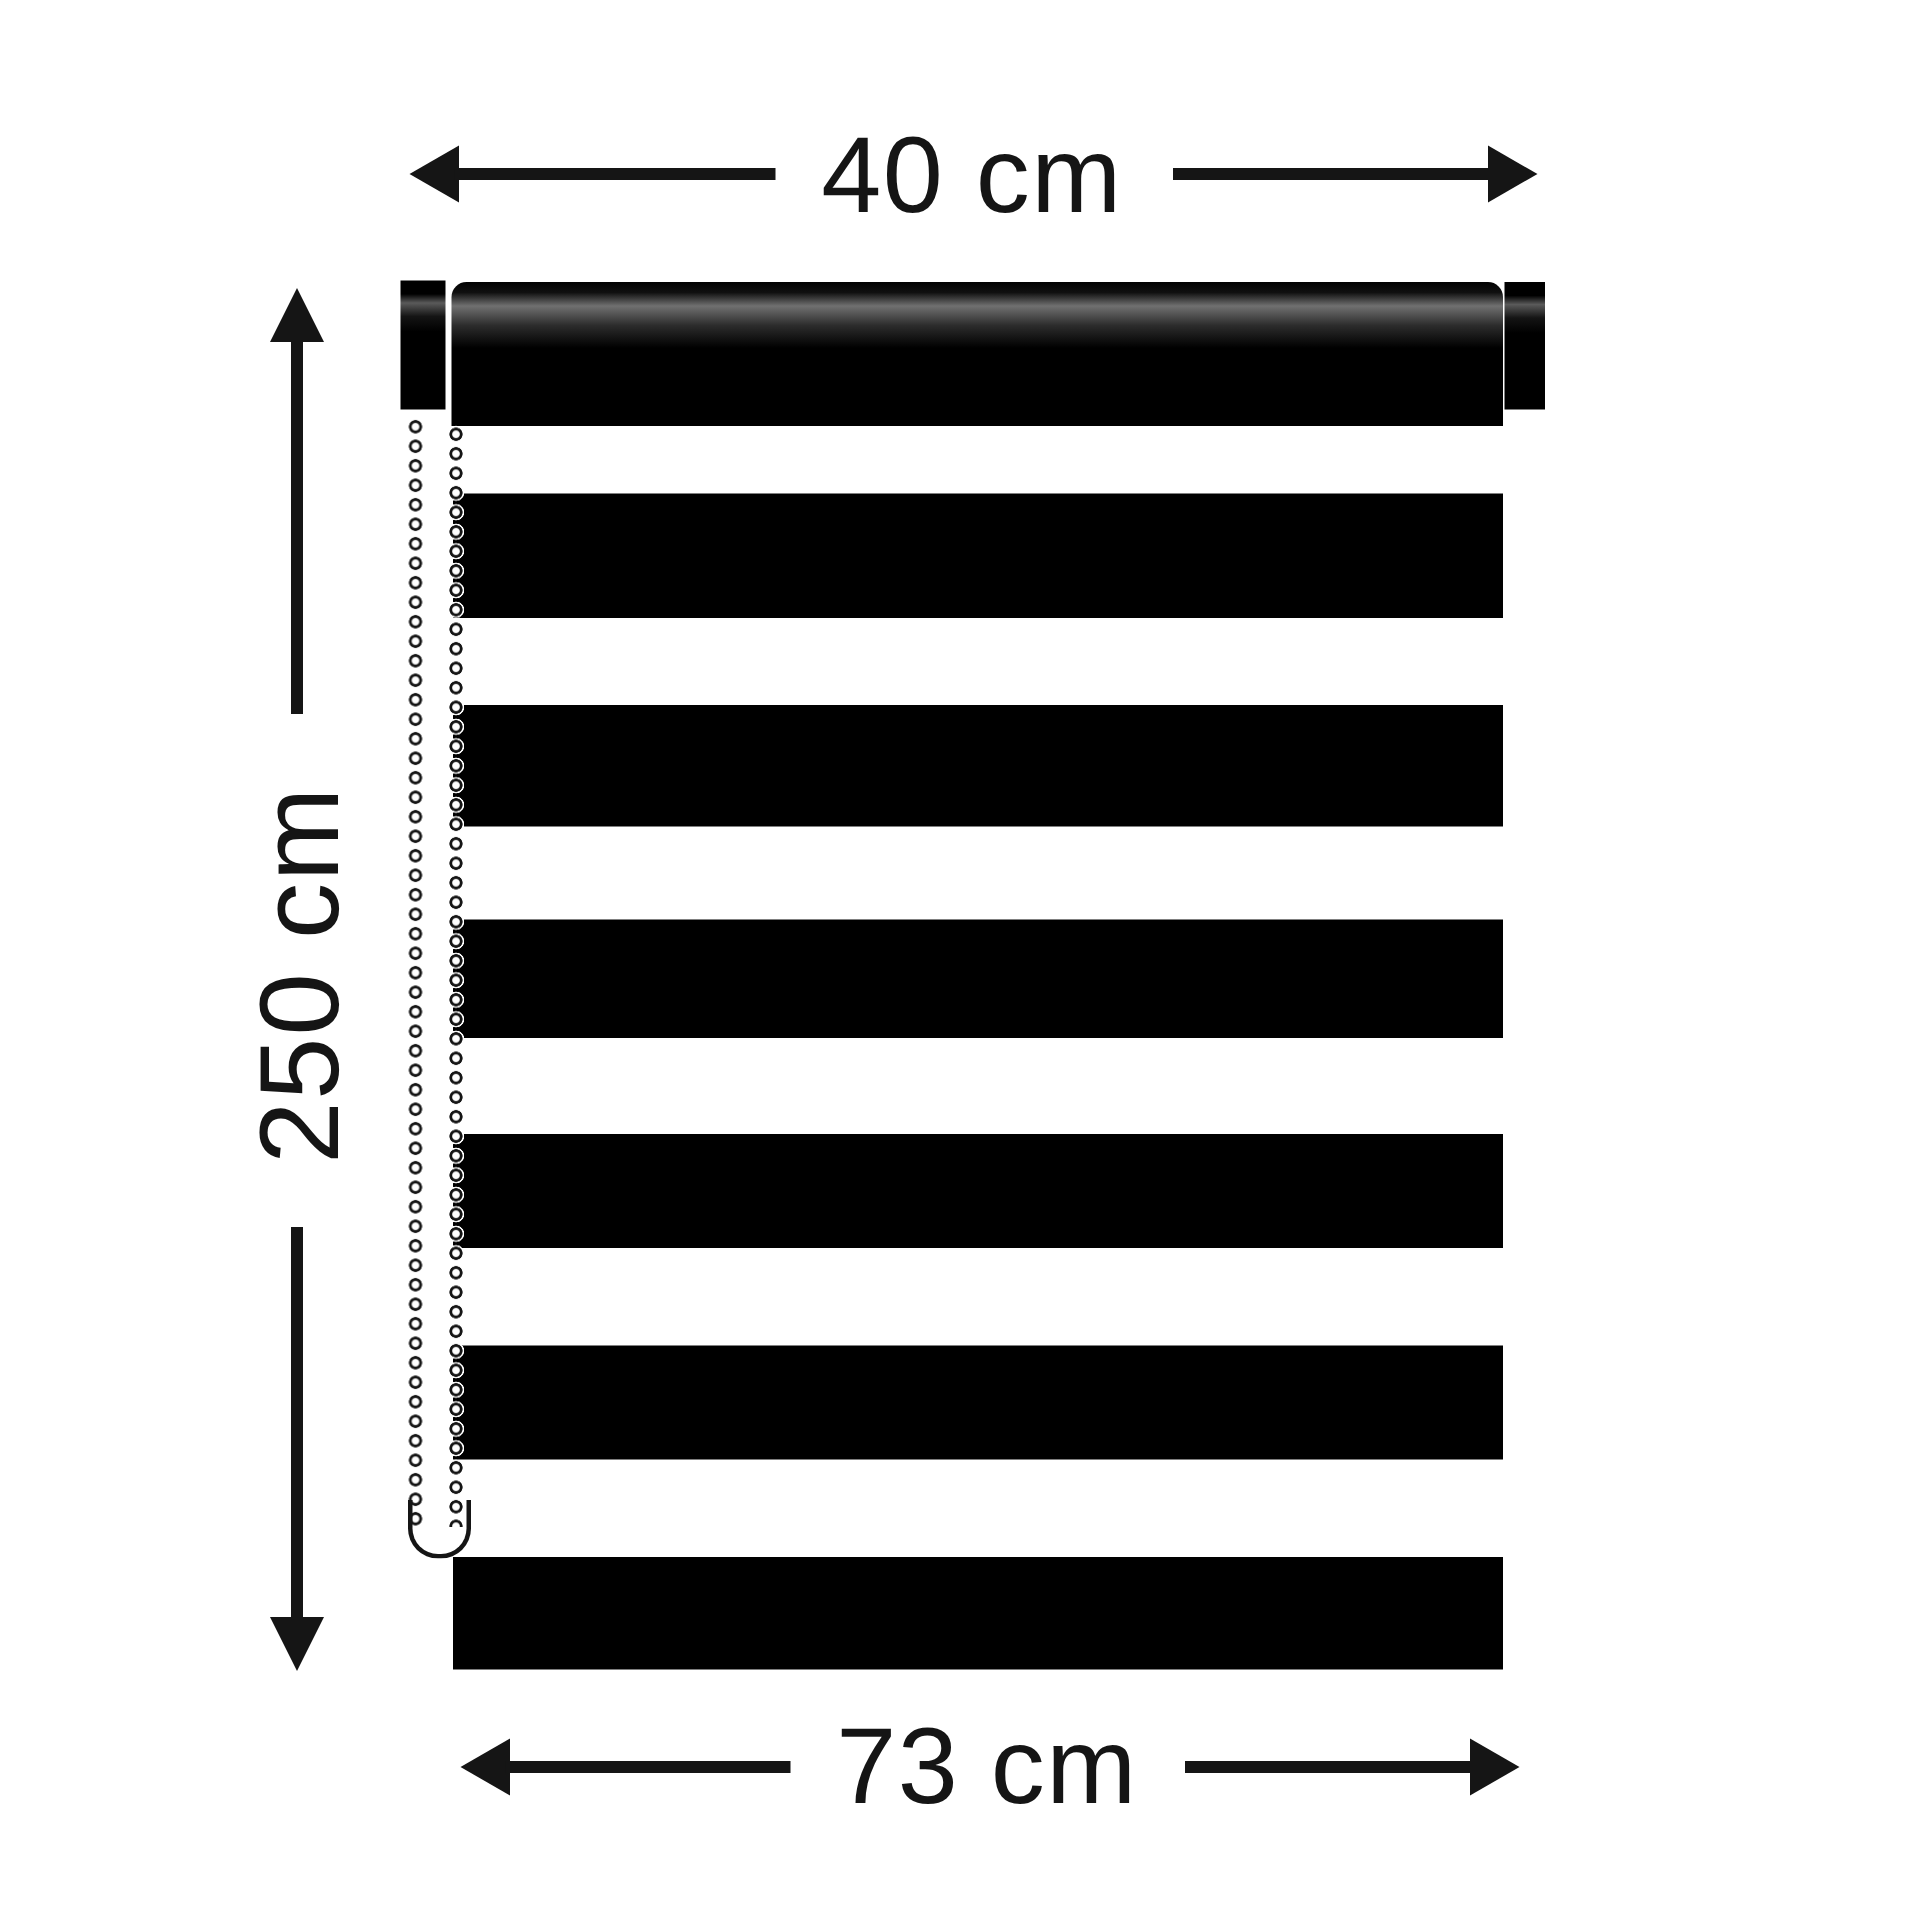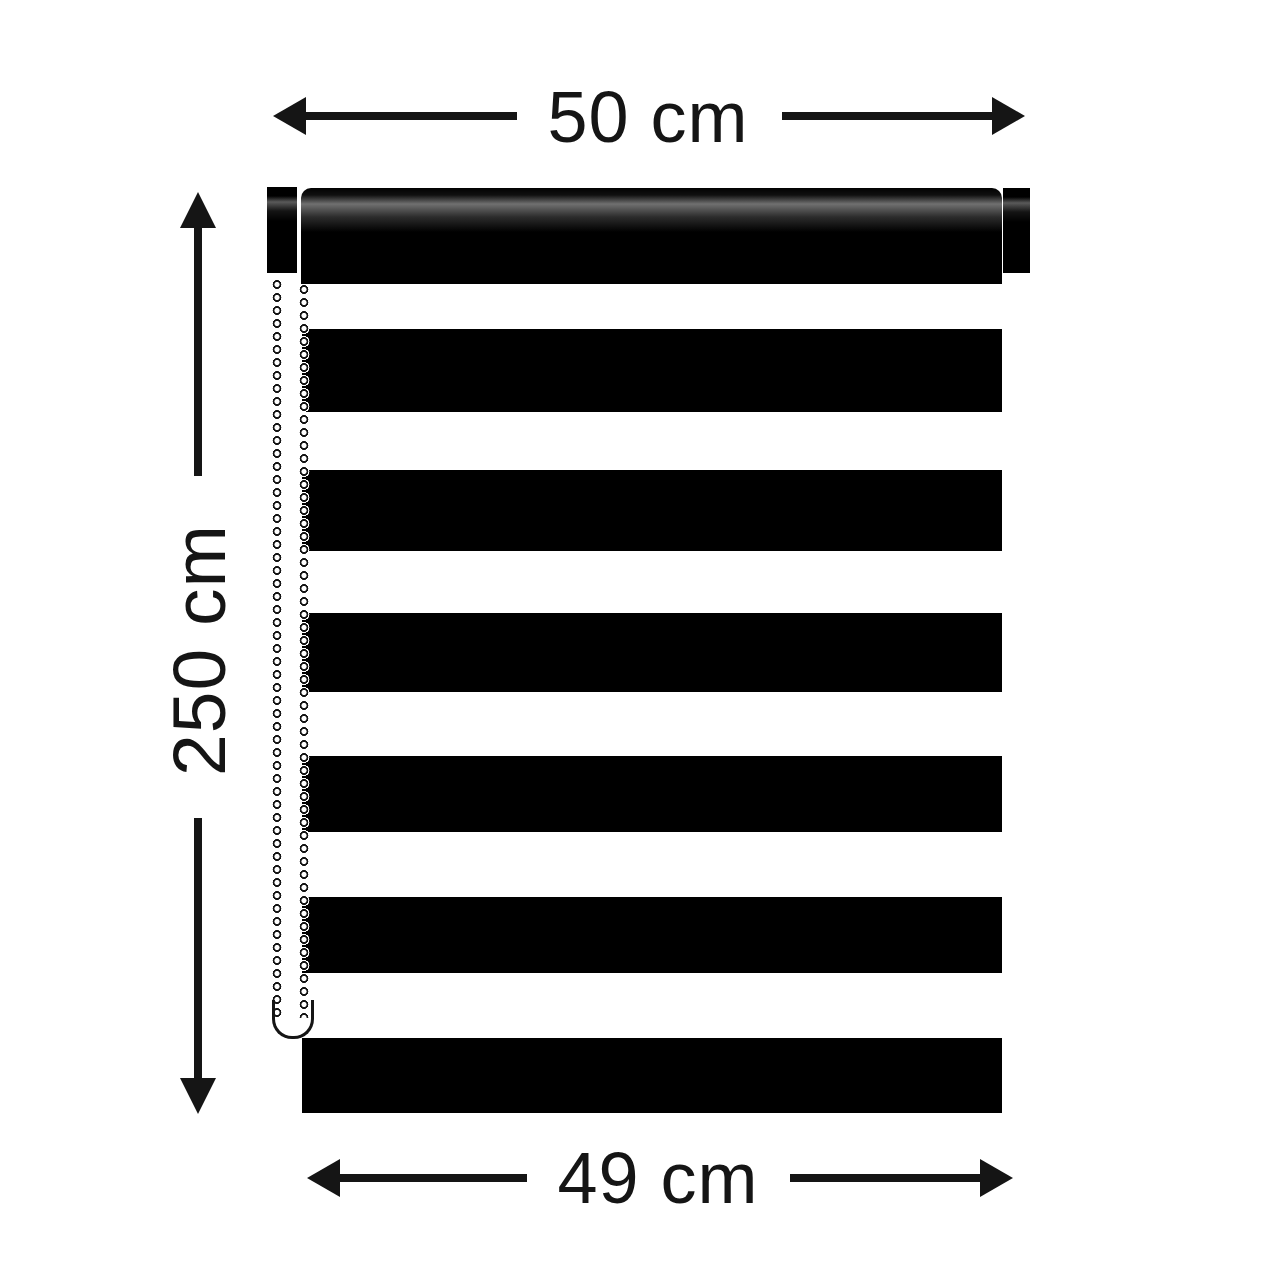--- a/index.html
+++ b/index.html
@@ -69,21 +69,21 @@
     border-radius:0 0 20px 20px;
     background:transparent;
   }
 </style>
 </head>
 <body>
 
 <div class="abs" style="left:0;top:0;width:1280px;height:170px;">
   <div class="abs head head-left" style="left:273px;top:97px;"></div>
   <div class="abs dim-line-h" style="left:303px;top:112px;width:214px;"></div>
-  <div class="abs dim-label" style="left:518px;top:74px;width:260px;">50 cm</div>
+  <div class="abs dim-label" style="left:518px;top:74px;width:260px;">40 cm</div>
   <div class="abs dim-line-h" style="left:782px;top:112px;width:215px;"></div>
   <div class="abs head head-right" style="left:992px;top:97px;"></div>
 </div>
 
 <div class="abs" style="left:0;top:170px;width:260px;height:980px;">
   <div class="abs head head-up" style="left:180px;top:22px;"></div>
   <div class="abs dim-line-v" style="left:194px;top:58px;height:248px;"></div>
   <div class="abs dim-label dim-label-vert" style="left:-1px;top:440px;width:400px;height:80px;">250 cm</div>
   <div class="abs dim-line-v" style="left:194px;top:648px;height:264px;"></div>
   <div class="abs head head-down" style="left:180px;top:908px;"></div>
@@ -107,16 +107,16 @@
   <div class="abs stripe bottom-bar" style="top:1038px;height:75px;"></div>
 
   <div class="abs chain-strand" style="left:271px;top:278px;height:740px;"></div>
   <div class="abs chain-strand" style="left:298px;top:283px;height:735px;"></div>
   <div class="abs chain-loop" style="left:272px;top:1000px;"></div>
 </div>
 
 <div class="abs" style="left:0;top:1130px;width:1280px;height:150px;">
   <div class="abs head head-left" style="left:307px;top:29px;"></div>
   <div class="abs dim-line-h" style="left:337px;top:44px;width:190px;"></div>
-  <div class="abs dim-label" style="left:528px;top:5px;width:260px;">49 cm</div>
+  <div class="abs dim-label" style="left:528px;top:5px;width:260px;">73 cm</div>
   <div class="abs dim-line-h" style="left:790px;top:44px;width:193px;"></div>
   <div class="abs head head-right" style="left:980px;top:29px;"></div>
 </div>
 
 </body></html>

